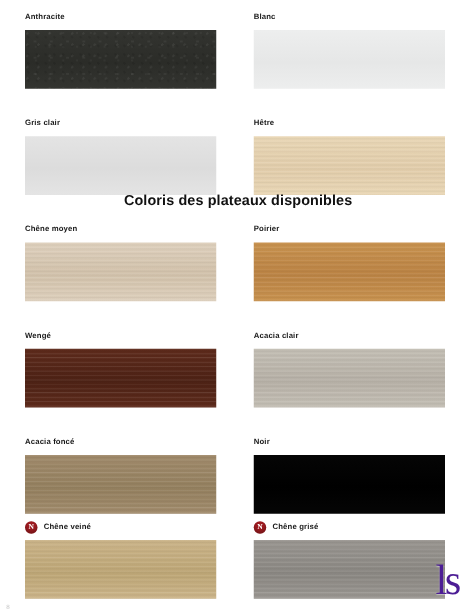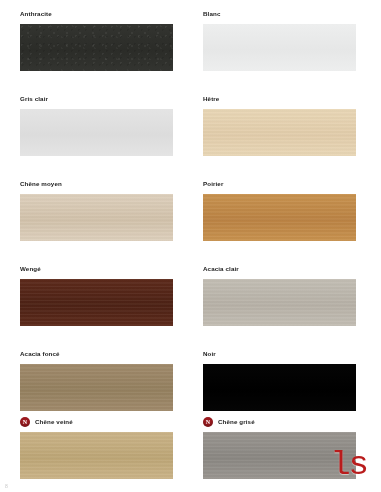--- a/index.html
+++ b/index.html
@@ -119,24 +119,24 @@
     font-size: 11.5px;
     font-weight: bold;
     color: #111111;
     letter-spacing: 0.1px;
   }
 
   .logo {
     position: absolute;
     right: 14px;
     bottom: 10px;
-    font-family: Liberation Mono, monospace;
+    font-family: Liberation Serif, serif;
     font-size: 34px;
     line-height: 34px;
-    color: #b91c1c;
+    color: #4c1d95;
     letter-spacing: -2px;
     font-style: normal;
     text-shadow: 0 1px 1px rgba(255,255,255,0.5);
   }
 
   .page-number {
     position: absolute;
     left: 5px;
     bottom: 3px;
     font-size: 5px;
@@ -242,18 +242,19 @@
         <div class="swatch-label">
           <span class="badge">N</span>
           <span>Chêne grisé</span>
         </div>
         <div class="swatch" style="background: linear-gradient(rgb(154, 150, 145) 0%, rgb(138, 135, 130) 55%, rgb(154, 150, 145) 100%);">
           <div class="grain wood"></div>
         </div>
       </div>
     </div>
 
+  <div class="title">Coloris des plateaux disponibles</div>
 
   <div class="logo">ls</div>
 
   <div class="page-number">8</div>
 
 </div>
 
 </body></html>

